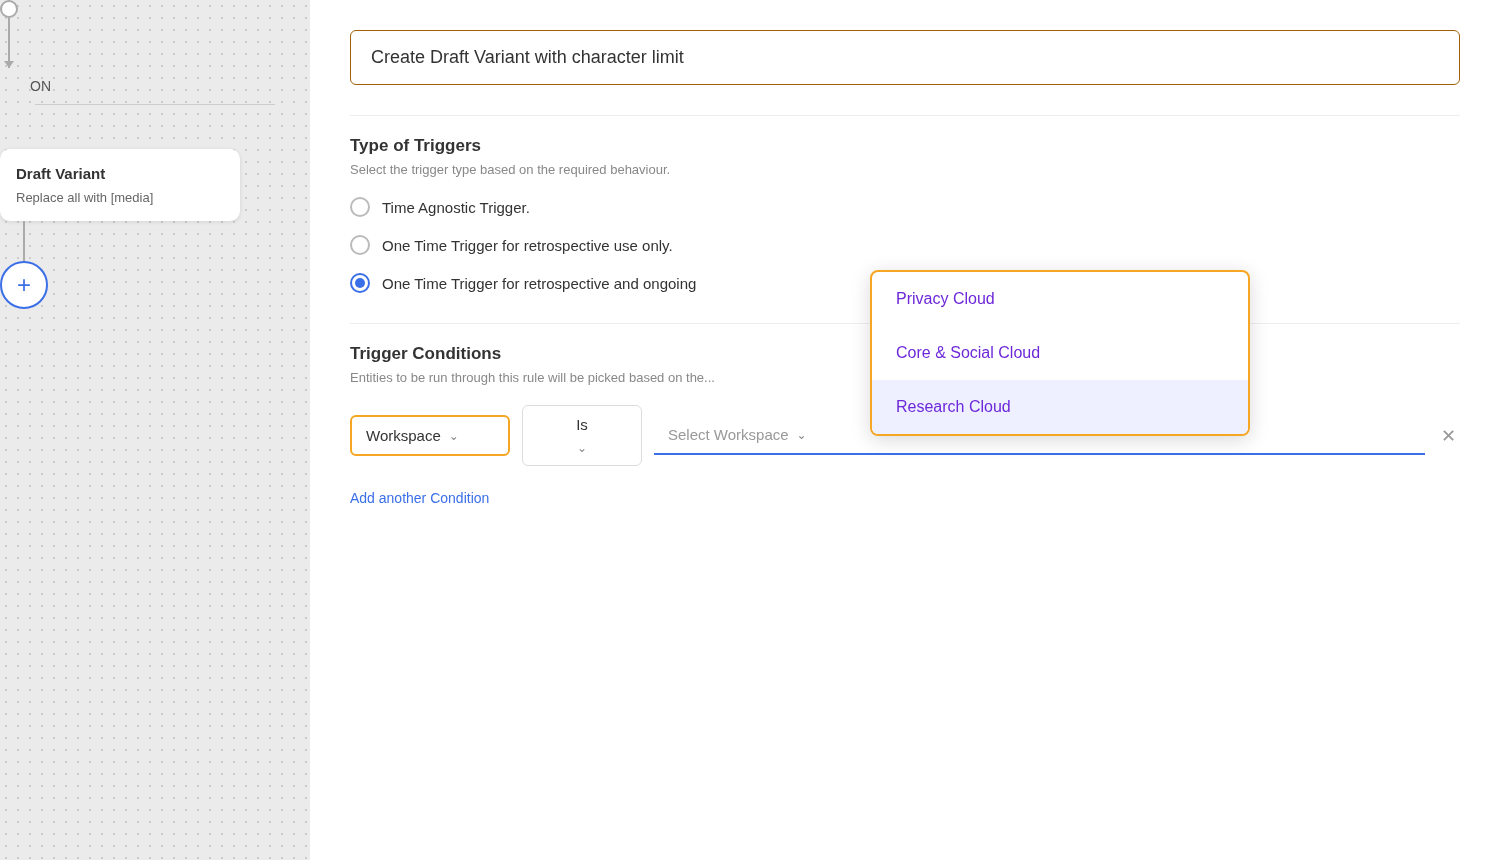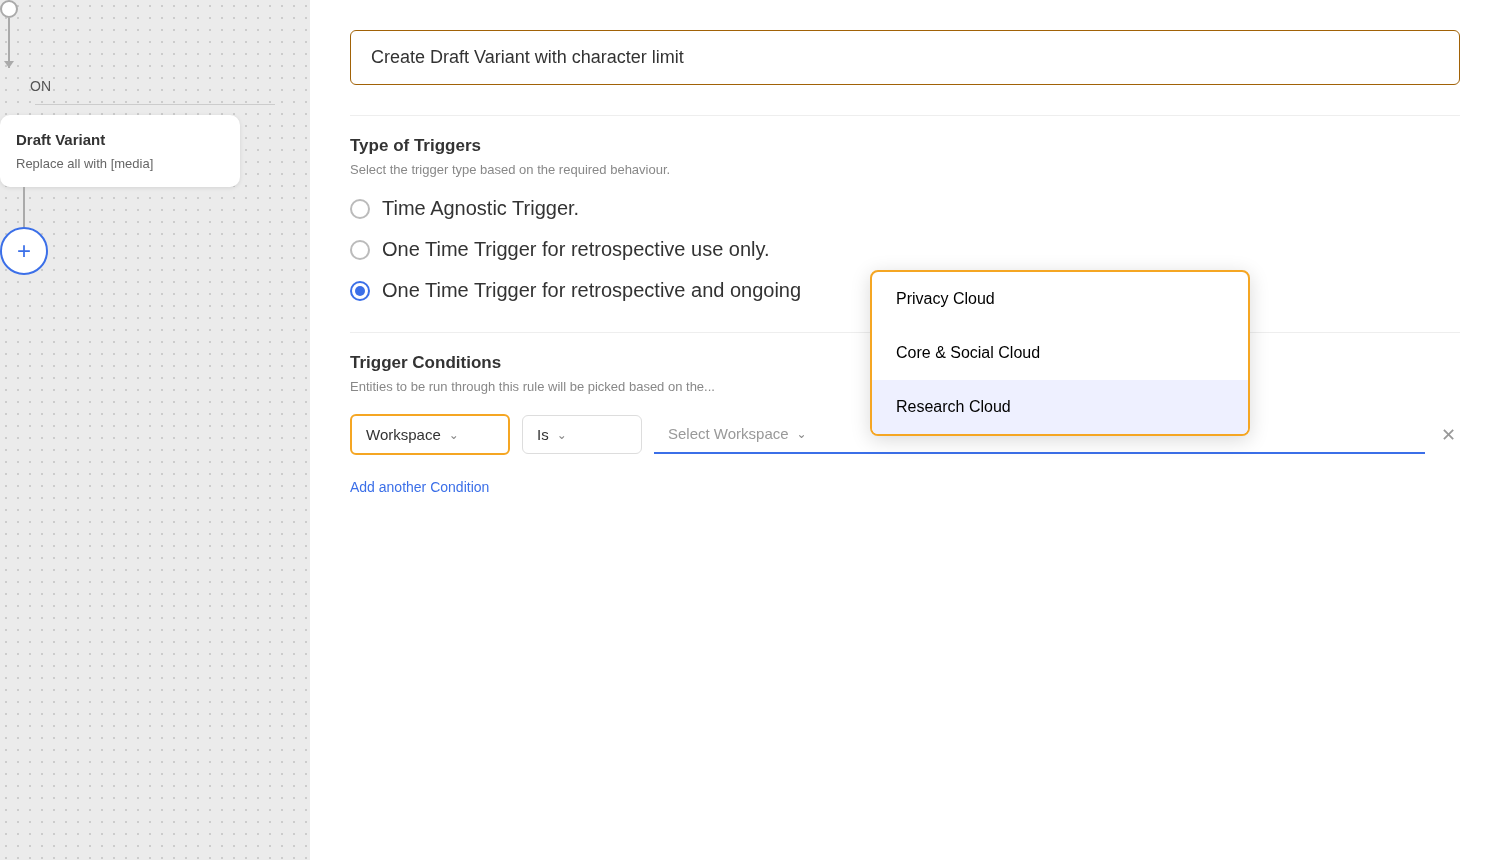--- a/index.html
+++ b/index.html
@@ -77,20 +77,21 @@
       background: #ccc;
       margin: 10px auto;
     }
 
     .card-box {
       background: #fff;
       border-radius: 10px;
       width: 240px;
       padding: 16px;
       box-shadow: 0 1px 4px rgba(0,0,0,0.1);
+      margin-top: 34px;
     }
 
     .card-title {
       font-size: 15px;
       font-weight: 600;
       color: #333;
       margin-bottom: 8px;
     }
 
     .card-subtitle {
@@ -171,21 +172,21 @@
       display: flex;
       flex-direction: column;
       gap: 18px;
       margin-bottom: 30px;
     }
 
     .radio-item {
       display: flex;
       align-items: center;
       gap: 12px;
-      font-size: 20px;
+      font-size: 15px;
       color: #333;
       cursor: pointer;
     }
 
     .radio-circle {
       width: 20px;
       height: 20px;
       border-radius: 50%;
       border: 2px solid #bbb;
       background: #fff;
@@ -239,20 +240,21 @@
       border-radius: 6px;
       padding: 10px 14px;
       font-size: 15px;
       color: #333;
       background: #fff;
       display: flex;
       align-items: center;
       gap: 8px;
       min-width: 120px;
       cursor: pointer;
+      flex-direction: column;
     }
 
     .condition-value {
       border: none;
       border-bottom: 2px solid #3b6fe8;
       padding: 10px 14px;
       font-size: 15px;
       color: #999;
       background: transparent;
       display: flex;
@@ -293,21 +295,21 @@
       border: 2px solid #f5a623;
       border-radius: 8px;
       box-shadow: 0 4px 20px rgba(0,0,0,0.15);
       z-index: 100;
       overflow: hidden;
     }
 
     .dropdown-item {
       padding: 18px 24px;
       font-size: 16px;
-      color: #000000;
+      color: #6d28d9;
       cursor: pointer;
       border-bottom: none;
     }
 
     .dropdown-item.highlighted {
       background: #f0f2ff;
     }
 
     .dropdown-item:last-child {
       background: #eef0ff;

